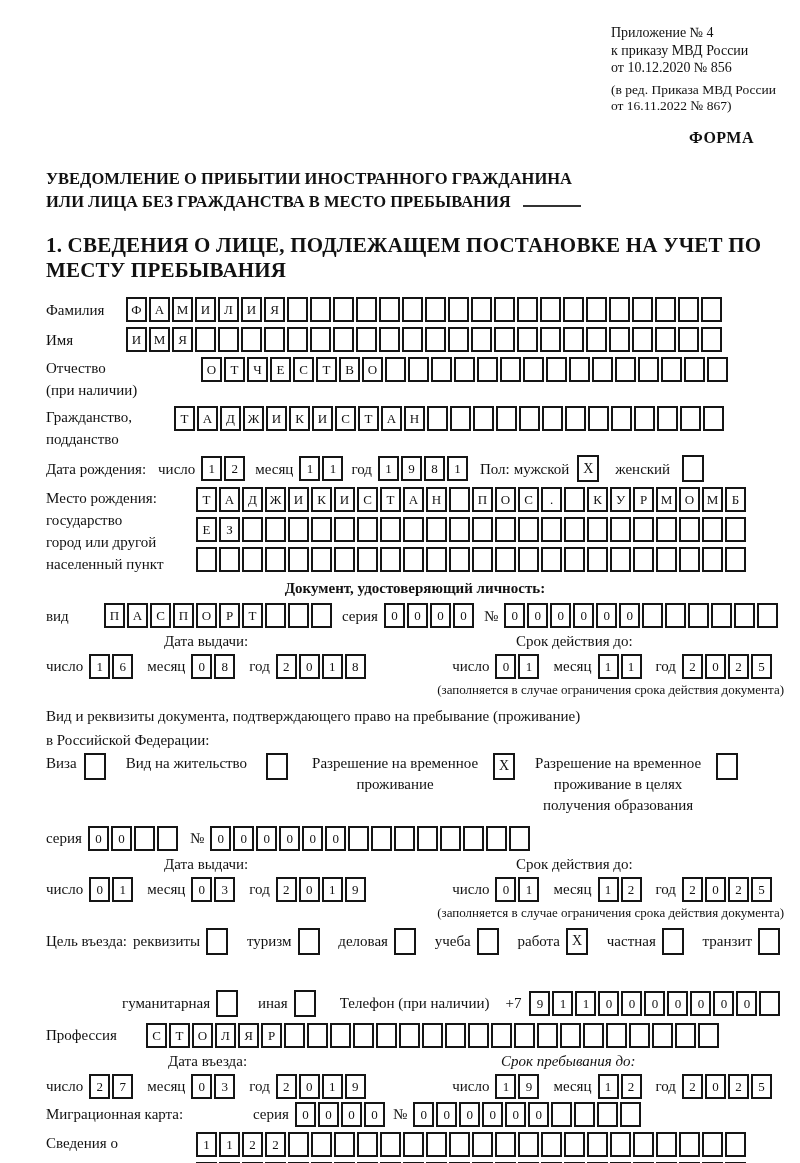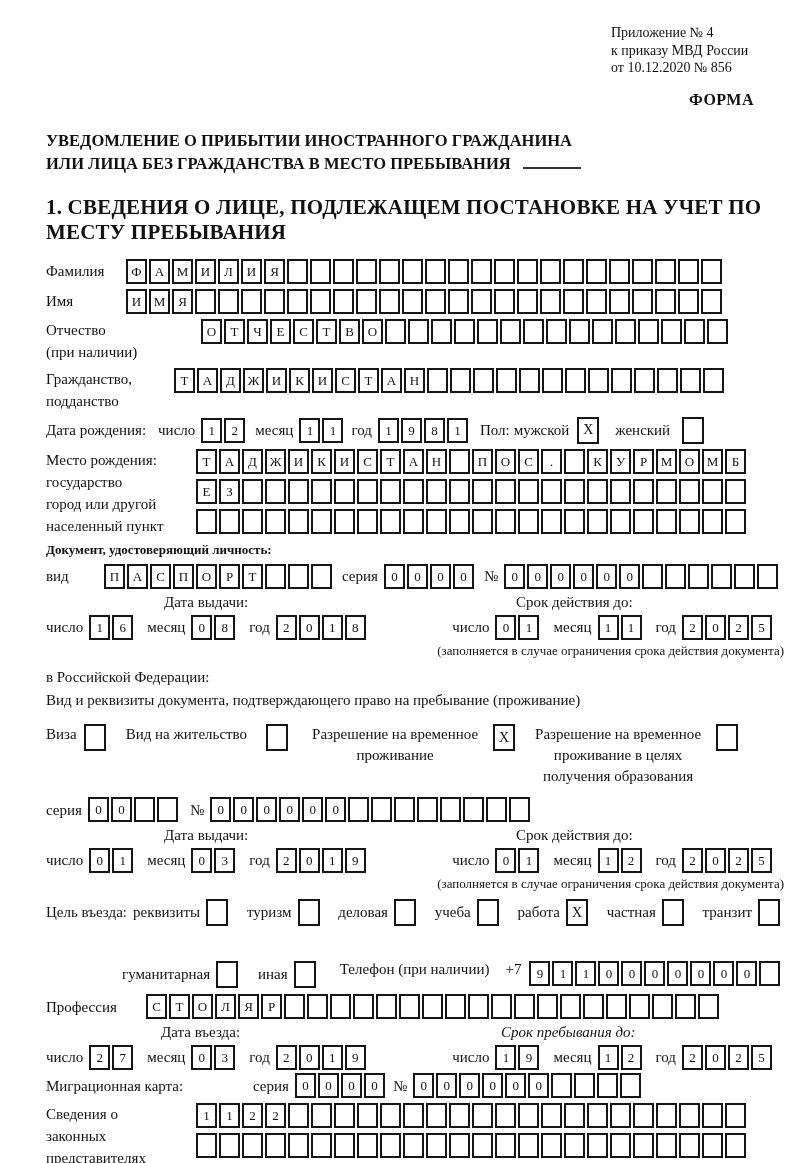--- a/index.html
+++ b/index.html
@@ -30,45 +30,49 @@
   }
   .cb{
     width:18px;height:23px;border:2px solid #151515;flex:none;
     display:inline-flex;align-items:center;justify-content:center;
     font-size:14px;background:#fff;
   }
   .stack{display:flex;flex-direction:column;gap:5px;}
   .grp{display:flex;align-items:center;gap:6px;}
   .mr6{margin-right:6px}.ml8{margin-left:8px}.ml10{margin-left:10px}
   .ml12{margin-left:12px}.ml16{margin-left:16px}.ml20{margin-left:20px}.ml24{margin-left:24px}
-  .doc-heading{text-align:left;font-weight:bold;margin:4px 0 6px;font-size:13px;}
+  .doc-heading{text-align:center;font-weight:bold;margin:4px 0 6px;font-size:15px;}
   .dhead{position:relative;height:19px;margin-bottom:2px;}
   .dhead .h1{position:absolute;left:118px;}
   .dhead .h2{position:absolute;left:470px;}
-  .dhead.entry .h1{left:115px;}
+  .dhead.entry .h1{left:122px;}
   .dhead.entry .h2{left:455px;font-style:italic;}
   .drow{display:flex;justify-content:space-between;margin-bottom:3px;padding-right:12px;}
   .rnote{text-align:right;font-size:13px;margin-bottom:7px;}
   .intro{line-height:1.55;margin-top:3px;}
-  .optrow{display:flex;align-items:flex-start;margin:12px 0 10px;}
+  .optrow{display:flex;align-items:flex-start;margin:1px 0 10px;}
   .opt{display:flex;align-items:flex-start;gap:7px;}
   .optlbl{text-align:center;line-height:21px;}
   .purposerow{display:flex;align-items:center;justify-content:space-between;margin-bottom:6px;padding-right:4px;}
   .pair{display:flex;align-items:center;gap:6px;font-family:Liberation Serif, serif;}
-  .phonerow{display:flex;align-items:flex-start;margin-bottom:6px;padding-left:76px;margin-top:35px;}
+  .phonerow{display:flex;align-items:center;margin-bottom:6px;padding-left:76px;margin-top:35px;}
 </style>
 </head>
 <body>
 
 <div class="page">
 
   <div class="appendix">
     <div>Приложение № 4</div>
     <div>к приказу МВД России</div>
     <div>от 10.12.2020 № 856</div>
+    <div class="amend">
+      <div>(в ред. Приказа МВД России</div>
+      <div>от 16.11.2022 № 867)</div>
+    </div>
   </div>
 
   <div class="forma">ФОРМА</div>
 
   <div class="title">
     <div>УВЕДОМЛЕНИЕ О ПРИБЫТИИ ИНОСТРАННОГО ГРАЖДАНИНА</div>
     <div><span>ИЛИ ЛИЦА БЕЗ ГРАЖДАНСТВА В МЕСТО ПРЕБЫВАНИЯ</span><span class="blank"></span></div>
   </div>
 
   <div class="sec-heading">1. СВЕДЕНИЯ О ЛИЦЕ, ПОДЛЕЖАЩЕМ ПОСТАНОВКЕ НА УЧЕТ ПО МЕСТУ ПРЕБЫВАНИЯ</div>
@@ -399,22 +403,22 @@
             <span class="cell">2</span>
             <span class="cell">0</span>
             <span class="cell">2</span>
             <span class="cell">5</span>
           </span>
       </span>
     </div>
     <div class="rnote">(заполняется в случае ограничения срока действия документа)</div>
 
     <div class="intro">
+      <div>Вид и реквизиты документа, подтверждающего право на пребывание (проживание)</div>
       <div>в Российской Федерации:</div>
-      <div>Вид и реквизиты документа, подтверждающего право на пребывание (проживание)</div>
     </div>
 
     <div class="optrow">
       <span class="opt">
         <span class="optlbl">Виза</span>
         <span class="cb"></span>
       </span>
       <span class="opt ml20">
         <span class="optlbl">Вид на жительство</span>
         <span class="cb ml12"></span>

